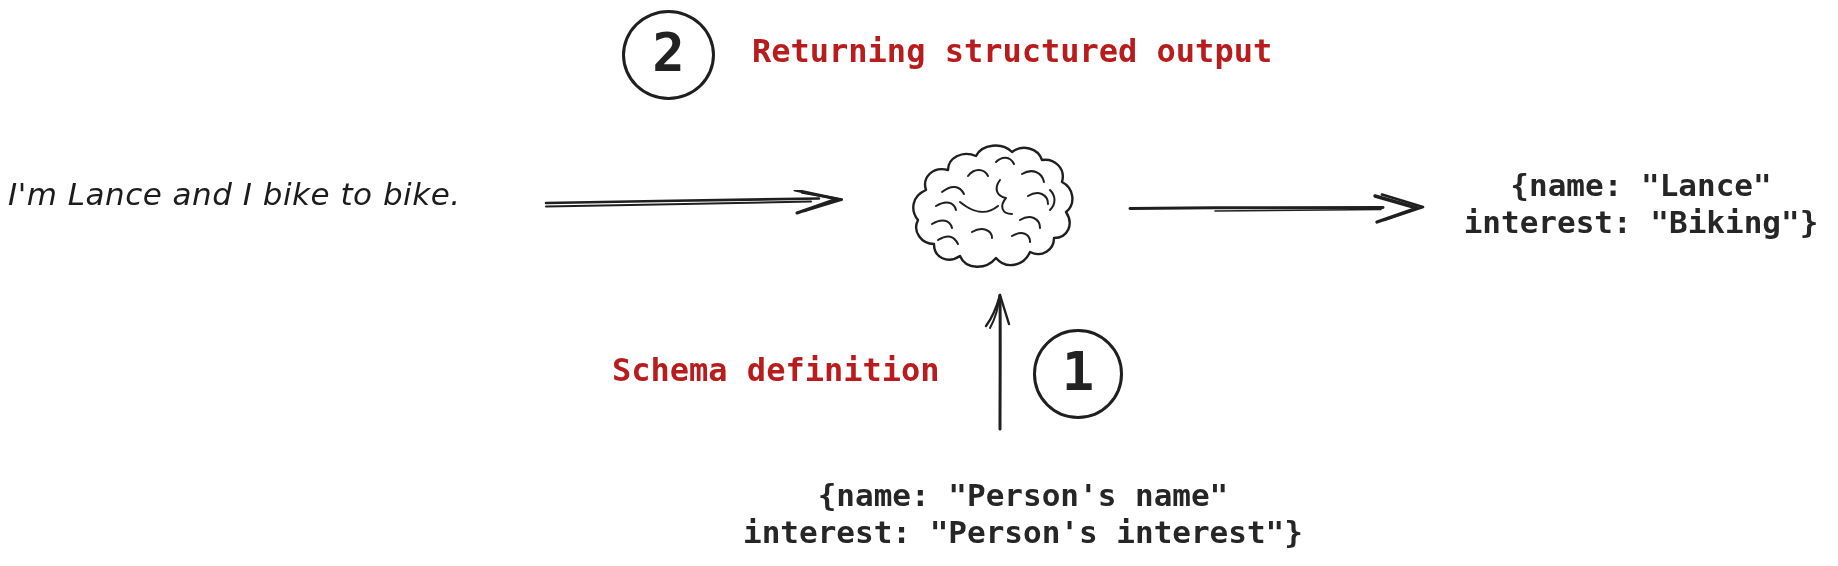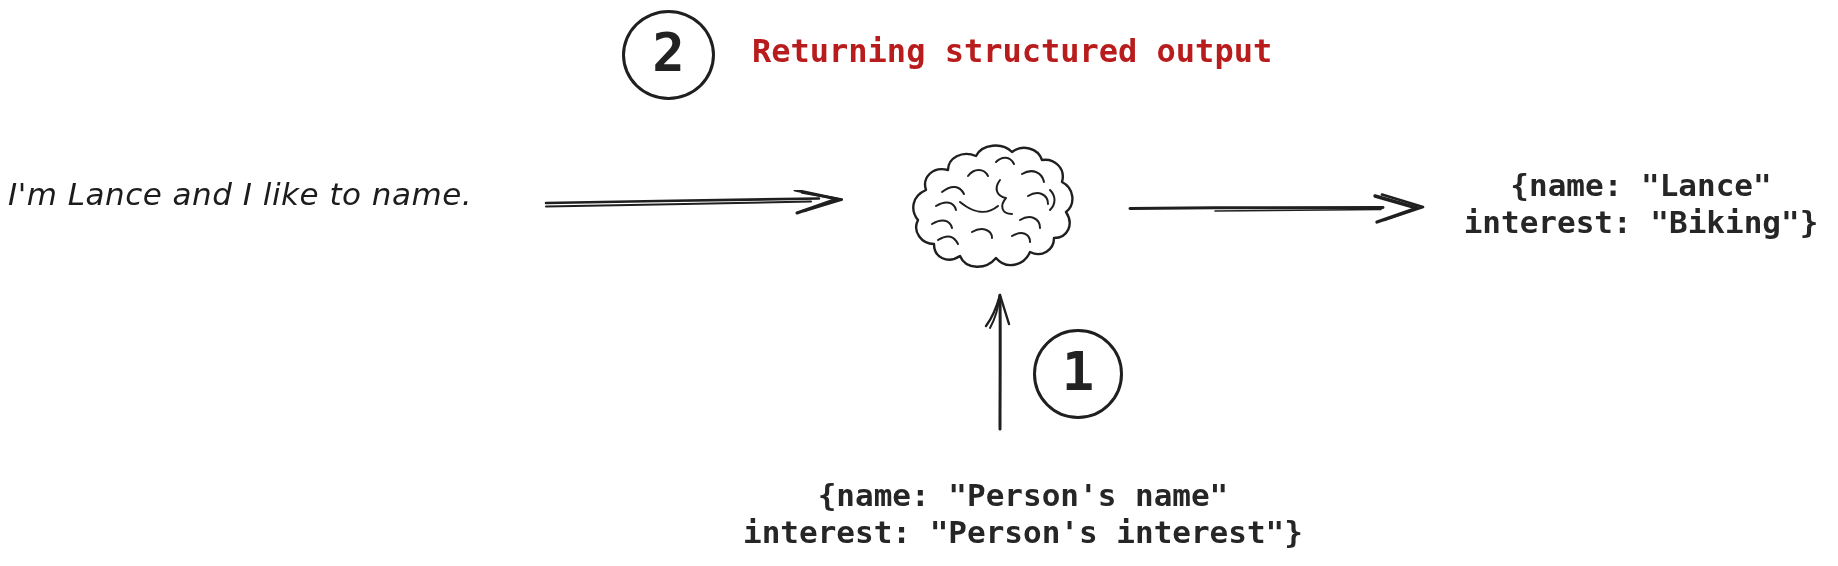--- a/index.html
+++ b/index.html
@@ -76,21 +76,21 @@
 </head>
 <body>
 
 <div id="canvas">
 
   <div class="abs badge" style="left:622px; top:10px; width:93px; height:90px;">
     <span class="badge-num">2</span>
   </div>
   <div class="abs mono-label" style="left:752px; top:34px;">Returning structured output</div>
 
-  <div class="abs handwriting" style="left:8px; top:176px;">I'm Lance and I like to name.</div>
+  <div class="abs handwriting" style="left:8px; top:176px;">I'm Lance and I bike to bike.</div>
 
   <svg class="abs" style="left:543px; top:190px;" width="300" height="30" viewBox="0 0 300 30">
     <path class="ink-stroke" stroke-width="2.6" d="M3,13 C90,11.5 200,9.5 276,8.5"></path>
     <path class="ink-stroke" stroke-width="2" d="M3,16.5 C90,15 200,12.5 268,11.5"></path>
     <path class="ink-stroke" stroke-width="3" d="M252,0 L294,9 L254,23"></path>
     <path class="ink-stroke" stroke-width="2.4" d="M259,2.5 L299,9.5 L261,21"></path>
   </svg>
 
   <svg class="abs" style="left:902px; top:140px;" width="172" height="138" viewBox="0 0 172 138">
     <path class="ink-stroke" stroke-width="2.4" d="M 16,80
@@ -135,20 +135,21 @@
     <div>interest: "Biking"}</div>
   </div>
 
   <svg class="abs" style="left:983px; top:288px;" width="34" height="145" viewBox="0 0 34 145">
     <path class="ink-stroke" stroke-width="3" d="M17,9 C17.5,50 17,100 17,141"></path>
     <path class="ink-stroke" stroke-width="2.4" d="M17,7 C14,18 9,30 3,38"></path>
     <path class="ink-stroke" stroke-width="2" d="M16.5,7 C15.5,20 12,31 7,40"></path>
     <path class="ink-stroke" stroke-width="2.4" d="M17,7 L26,36"></path>
   </svg>
 
+  <div class="abs mono-label" style="left:612px; top:353px;">Schema definition</div>
 
   <div class="abs badge" style="left:1033px; top:329px; width:90px; height:90px;">
     <span class="badge-num">1</span>
   </div>
 
   <div class="abs code-block" style="left:698px; top:477px; width:650px;">
     <div>{name: "Person's name"</div>
     <div>interest: "Person's interest"}</div>
   </div>
 

